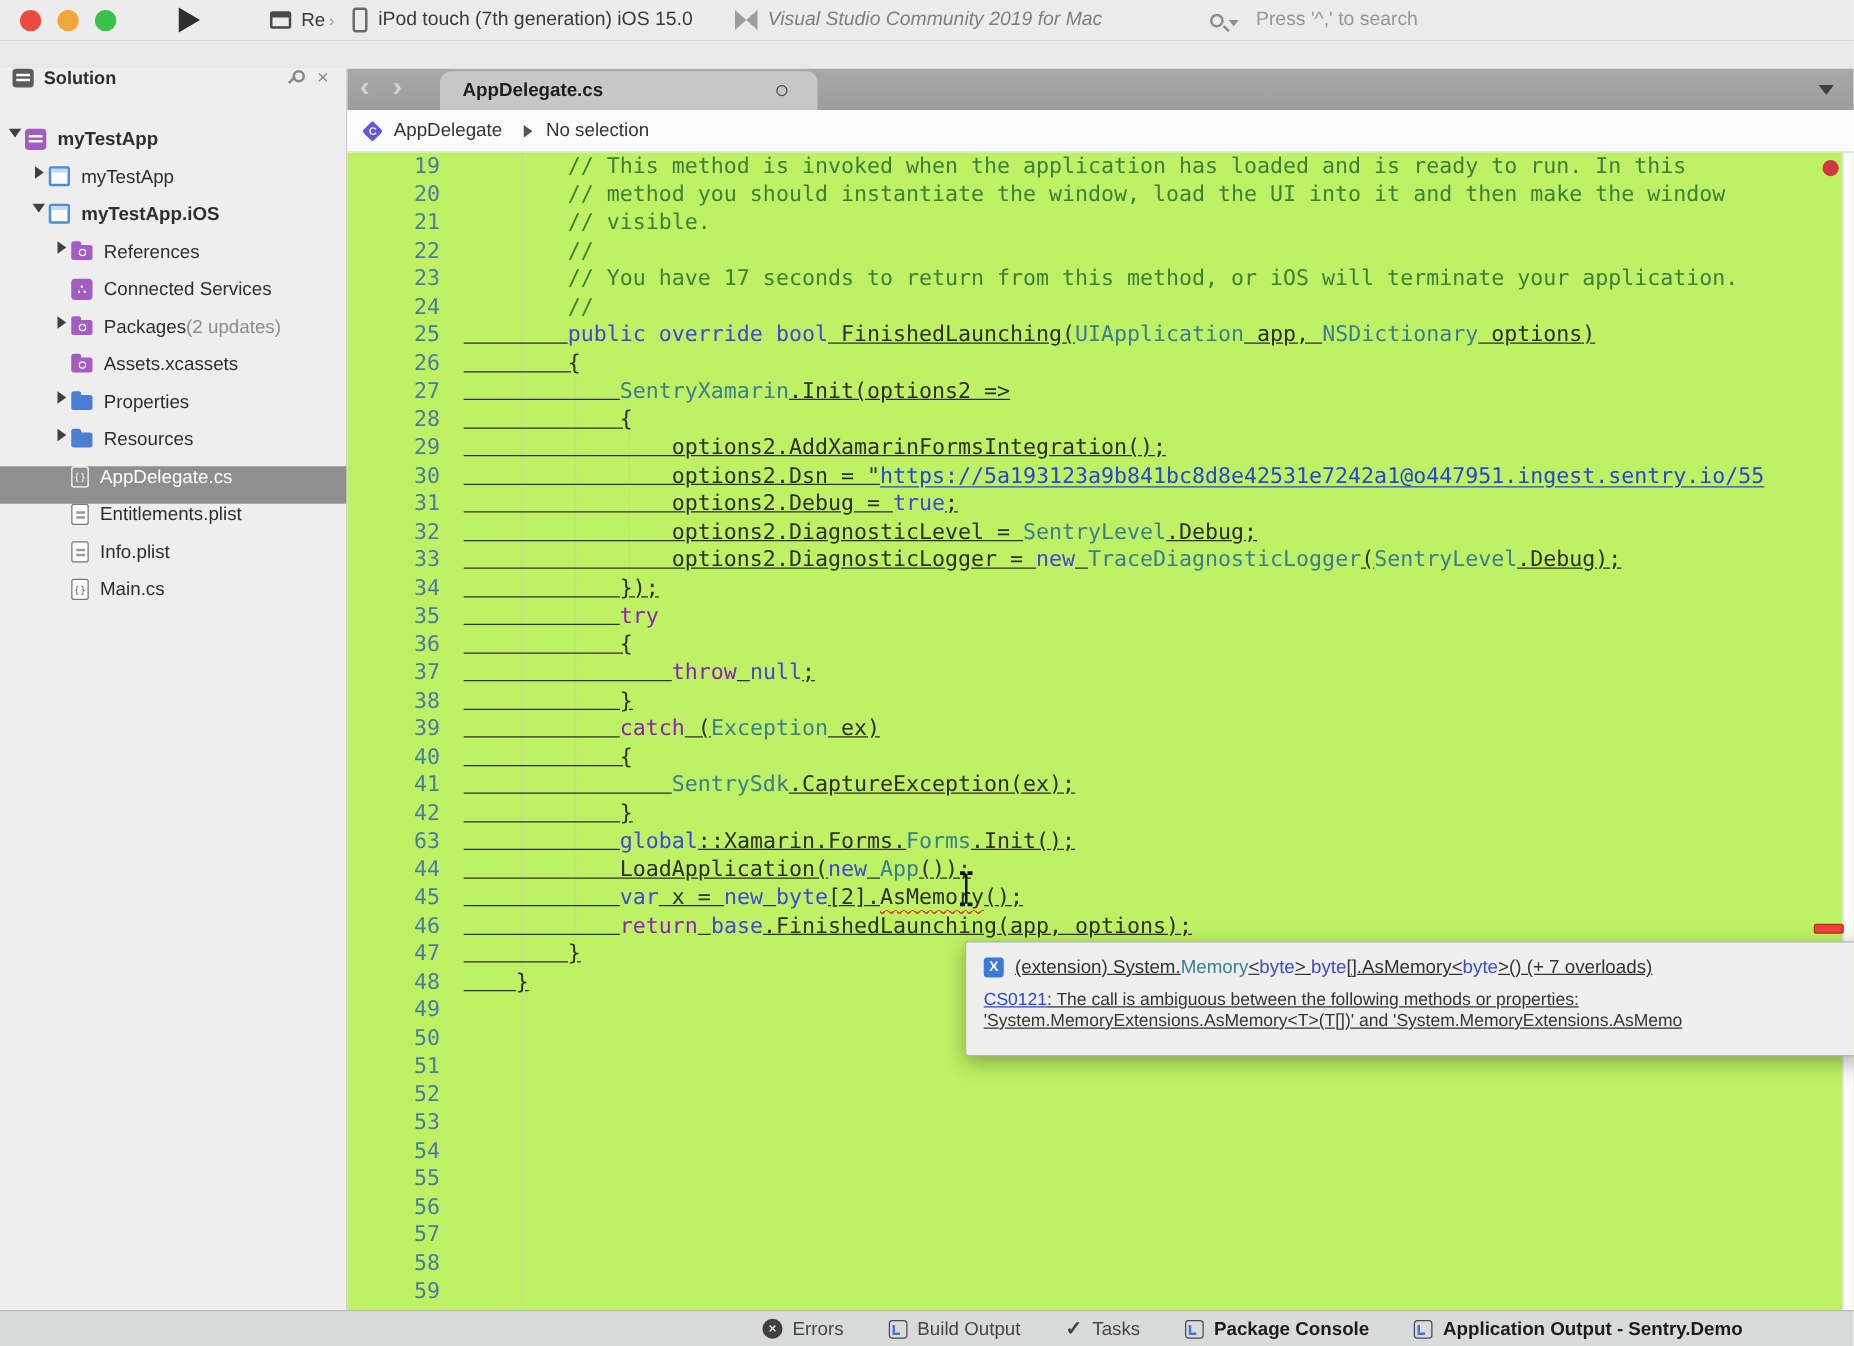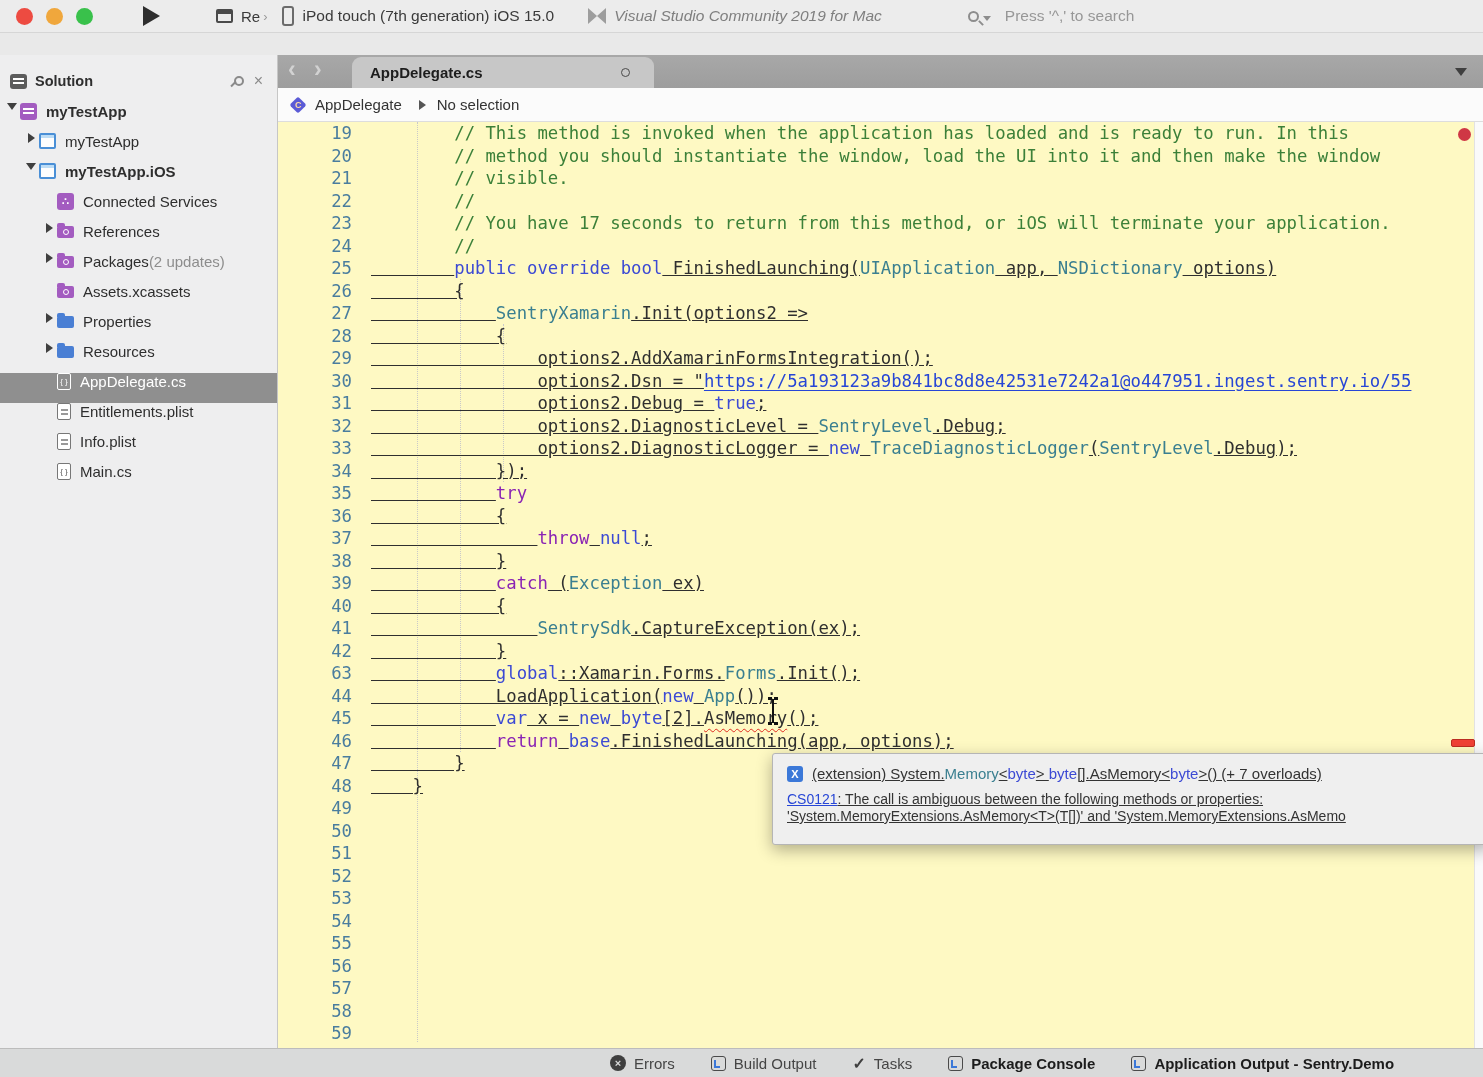--- a/index.html
+++ b/index.html
@@ -33,21 +33,21 @@
   .mag-chev { width:0;height:0;border-left:4px solid transparent;border-right:4px solid transparent;
     border-top:5px solid #8d8d8d; margin-left:4px; margin-top:4px;}
   .search-text { font-size:15.5px; color:#979797; margin-left:14px; }
 
   
   #topstrip { position:absolute; left:0; top:33px; width:1483px; height:22px; background:#e9e9e9; }
 
   
   #sidebar { position:absolute; left:0; top:55px; width:278px; height:993px; background:#eeeeef;
     border-right:1px solid #c6c6c6; }
-  #sb-header { height:34px; display:flex; align-items:flex-end; }
+  #sb-header { height:34px; display:flex; align-items:flex-start; }
   .sol-ico { width:17px; height:15px; background:#5c5c5c; border-radius:3px; margin-left:10px; position:relative; }
   .sol-ico::before { content:""; position:absolute; left:3px; top:4px; width:11px; height:2px; background:#fff;
     box-shadow:0 4px 0 #fff; }
   .sol-title { font-size:14.5px; font-weight:bold; color:#2e2e2e; margin-left:8px; flex:1; }
   .pin-ico { position:relative; width:14px; height:14px; margin-right:12px; }
   .pin-ico::before { content:""; position:absolute; left:6px; top:1px; width:6px; height:6px; border:2px solid #8a8a8a; border-radius:50%; }
   .pin-ico::after { content:""; position:absolute; left:2px; top:8px; width:7px; height:2px; background:#8a8a8a; transform:rotate(-45deg); }
   .close-x { font-size:16px; color:#8a8a8a; margin-right:14px; line-height:1; }
   #tree { margin-top:14px; }
   .trow { height:30px; display:flex; font-size:15px; color:#2e2e2e; white-space:nowrap; }
@@ -94,21 +94,21 @@
   #breadcrumb { position:absolute; left:278px; top:88px; width:1205px; height:34px; background:#fbfbfb;
     border-bottom:1px solid #ddd; display:flex; align-items:center; }
   .class-ico { width:12px; height:12px; background:#5b5bd6; transform:rotate(45deg); margin-left:14px;
     display:flex; align-items:center; justify-content:center; border-radius:2px; }
   .class-ico span { transform:rotate(-45deg); color:#ffdca8; font-size:9px; font-weight:bold; }
   .bc-item { font-size:15px; color:#333; margin-left:11px; }
   .bc-arrow { width:0;height:0;border-top:5px solid transparent;border-bottom:5px solid transparent;
     border-left:7px solid #555; margin-left:17px; }
 
   
-  #editor { position:absolute; left:278px; top:122px; width:1205px; height:926px; background:#fef9c3; overflow:hidden; }
+  #editor { position:absolute; left:278px; top:122px; width:1205px; height:926px; background:#bef264; overflow:hidden; }
   .guide { position:absolute; border-left:1px dotted #c9c9c9; width:0; }
   #guide1 { left:139px; top:0; height:920px; }
   #guide2 { left:182px; top:157px; height:473px; }
   #guide3 { left:225px; top:202px; height:158px; }
   #gutter { position:absolute; left:0; top:0; width:74px; text-align:right; }
   #code { position:absolute; left:93px; top:0; white-space:pre; }
   .cl, .gn { height:22.5px; font-family:"DejaVu Sans Mono", monospace; font-size:17.3px; line-height:22.5px; }
   .gn { color:#4a7d9e; }
   .tp { color:#2f2f2f;text-decoration:underline; } .tc { color:#3c8039; } .tk { color:#3c4ad4; } .tf { color:#8a24b4; }
   .ty { color:#3a7f90; }
@@ -200,30 +200,30 @@
         <span>myTestApp</span>
       </div>
       <div class="trow ind1 bold">
         <span class="arrow-slot">
           <span class="ar-down"></span>
         </span>
         <span class="tico ic-project"></span>
         <span>myTestApp.iOS</span>
       </div>
       <div class="trow ind2">
+        <span class="arrow-slot">
+          <span class="ar-right"></span>
+        </span>
+        <span class="tico fold ic-folder-purple"></span>
+        <span>References</span>
+      </div>
+      <div class="trow ind2">
         <span class="arrow-slot"></span>
         <span class="tico ic-services"></span>
         <span>Connected Services</span>
-      </div>
-      <div class="trow ind2">
-        <span class="arrow-slot">
-          <span class="ar-right"></span>
-        </span>
-        <span class="tico fold ic-folder-purple"></span>
-        <span>References</span>
       </div>
       <div class="trow ind2">
         <span class="arrow-slot">
           <span class="ar-right"></span>
         </span>
         <span class="tico fold ic-folder-purple"></span>
         <span>Packages</span>
         <span class="t-suffix"> (2 updates)</span>
       </div>
       <div class="trow ind2">

